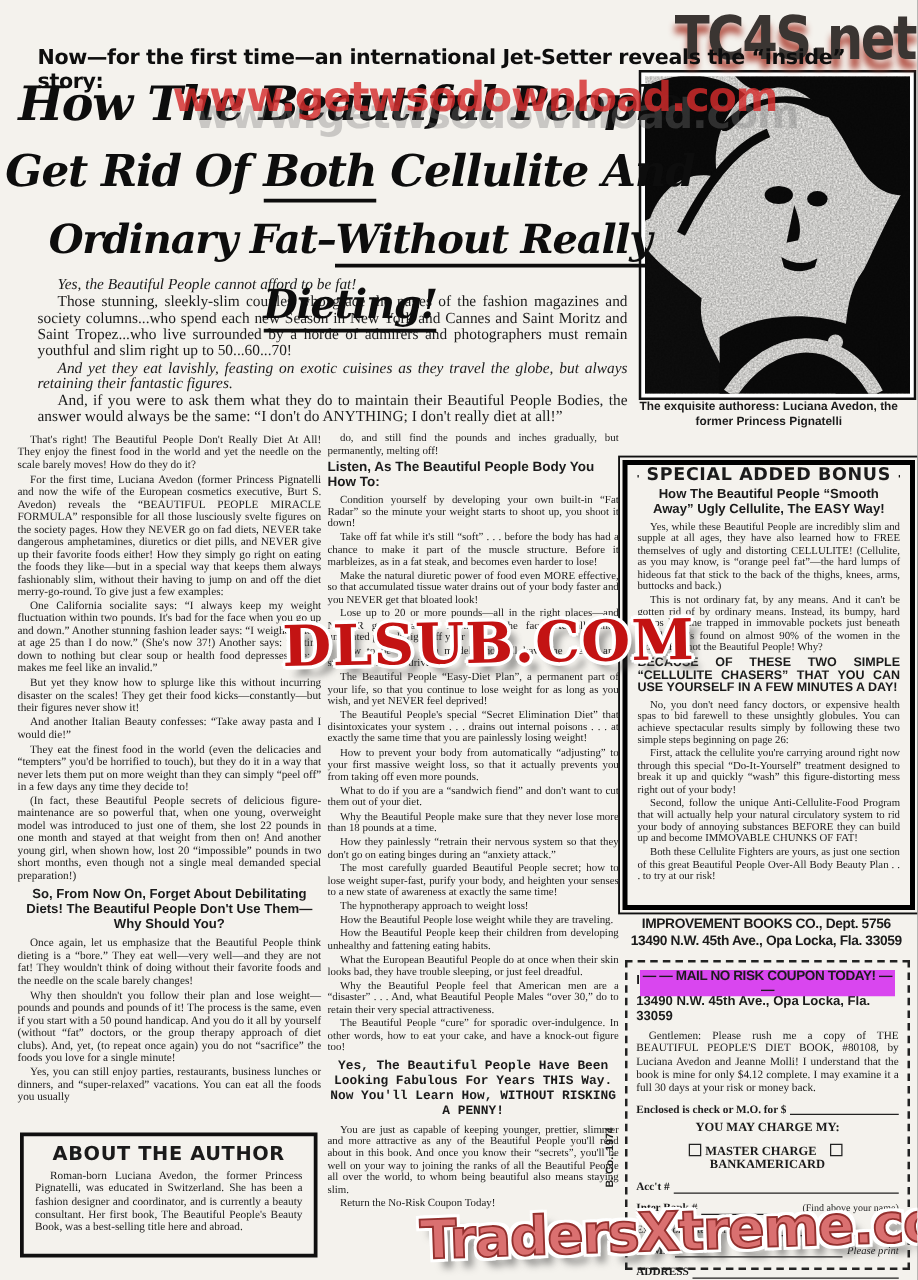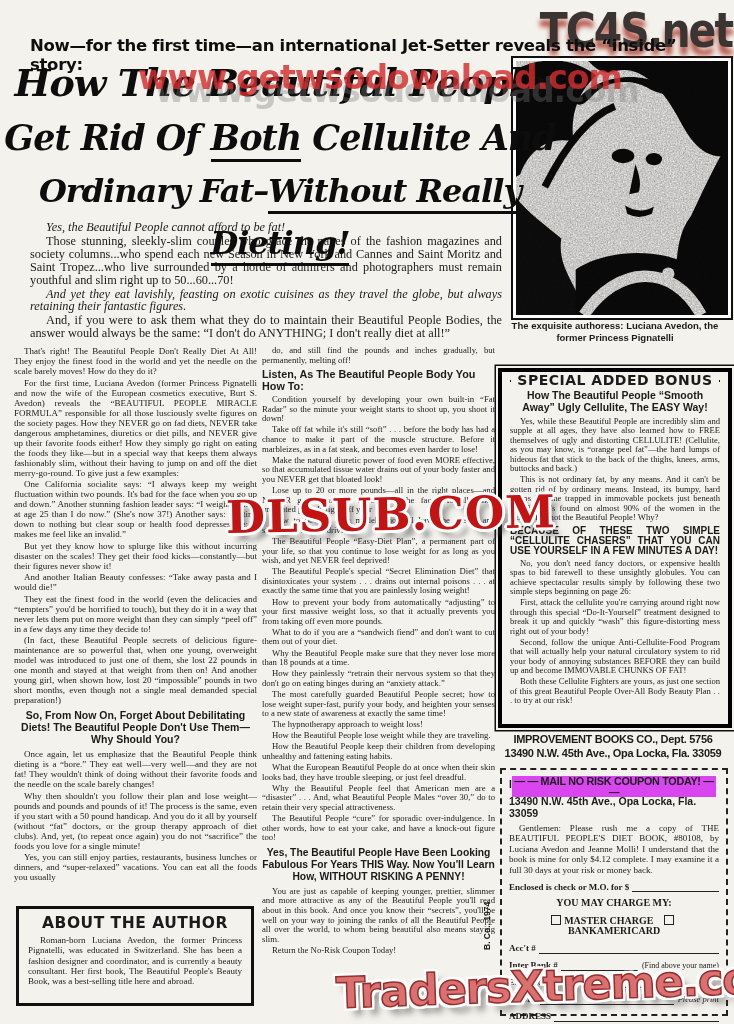--- a/index.html
+++ b/index.html
@@ -43,21 +43,21 @@
   .it{font-style:italic;}
   
   .col{position:absolute;text-align:justify;}
   .col-left{left:14px;top:346px;width:243px;height:556px;overflow:hidden;font-size:9px;line-height:10px;}
   .col-mid{left:262px;top:346px;width:233px;height:642px;overflow:hidden;font-size:8.7px;line-height:9.6px;}
   .para{margin:0 0 1.5px;text-indent:10px;}
   .subhead{font-family:"Liberation Sans",sans-serif;font-weight:bold;font-size:10.5px;line-height:12px;
     text-align:center;margin:4px 2px;}
   .midheadL{font-family:"Liberation Sans",sans-serif;font-weight:bold;font-size:10.8px;line-height:12px;
     text-align:left;margin:3px 0;}
-  .midheadC{font-family:Liberation Sans, sans-serif;font-weight:bold;font-size:10.3px;line-height:12px;
+  .midheadC{font-family:Liberation Mono, monospace;font-weight:bold;font-size:10.3px;line-height:12px;
     text-align:center;margin:4px 0;}
   .sidenote{position:absolute;left:482px;top:950px;transform:rotate(-90deg);transform-origin:0 0;
     font-family:"Liberation Sans",sans-serif;font-weight:bold;font-size:8.5px;white-space:nowrap;}
   
   .about{position:absolute;left:16px;top:906px;width:238px;height:100px;border:3px solid #101010;
     padding:4px 9px;box-sizing:border-box;}
   .about h4{margin:1px 0 3px;text-align:center;font-family:"DejaVu Sans",sans-serif;font-size:15.5px;
     letter-spacing:.5px;}
   .about p{margin:0;font-size:9px;line-height:10.3px;text-align:justify;text-indent:12px;}
   

